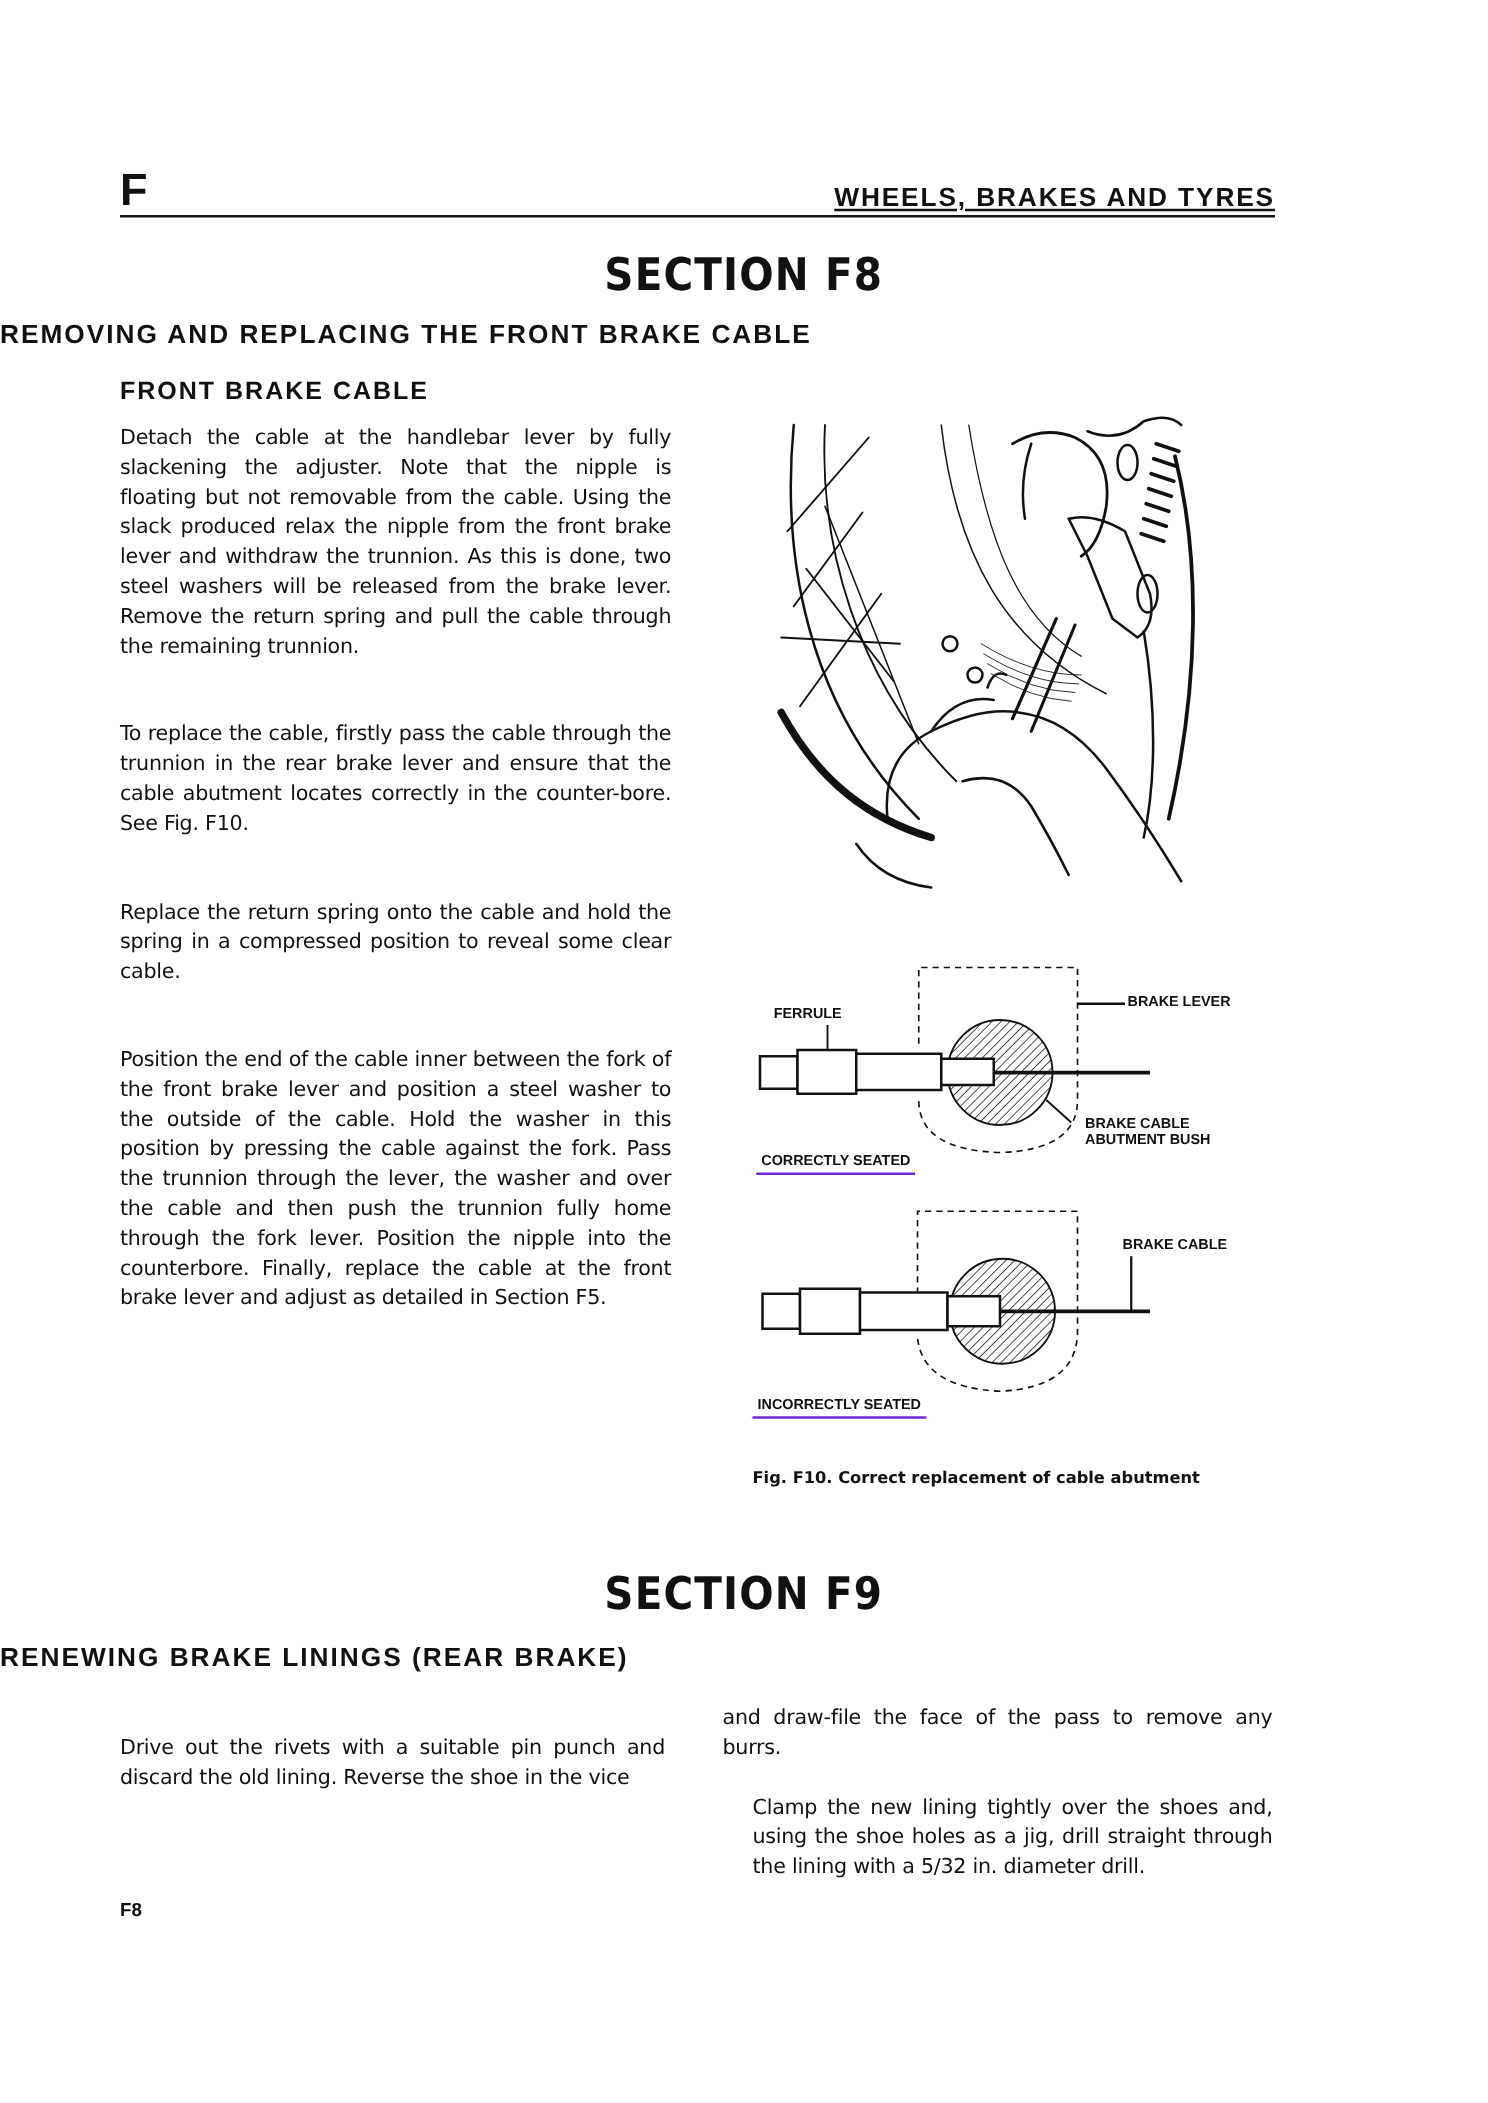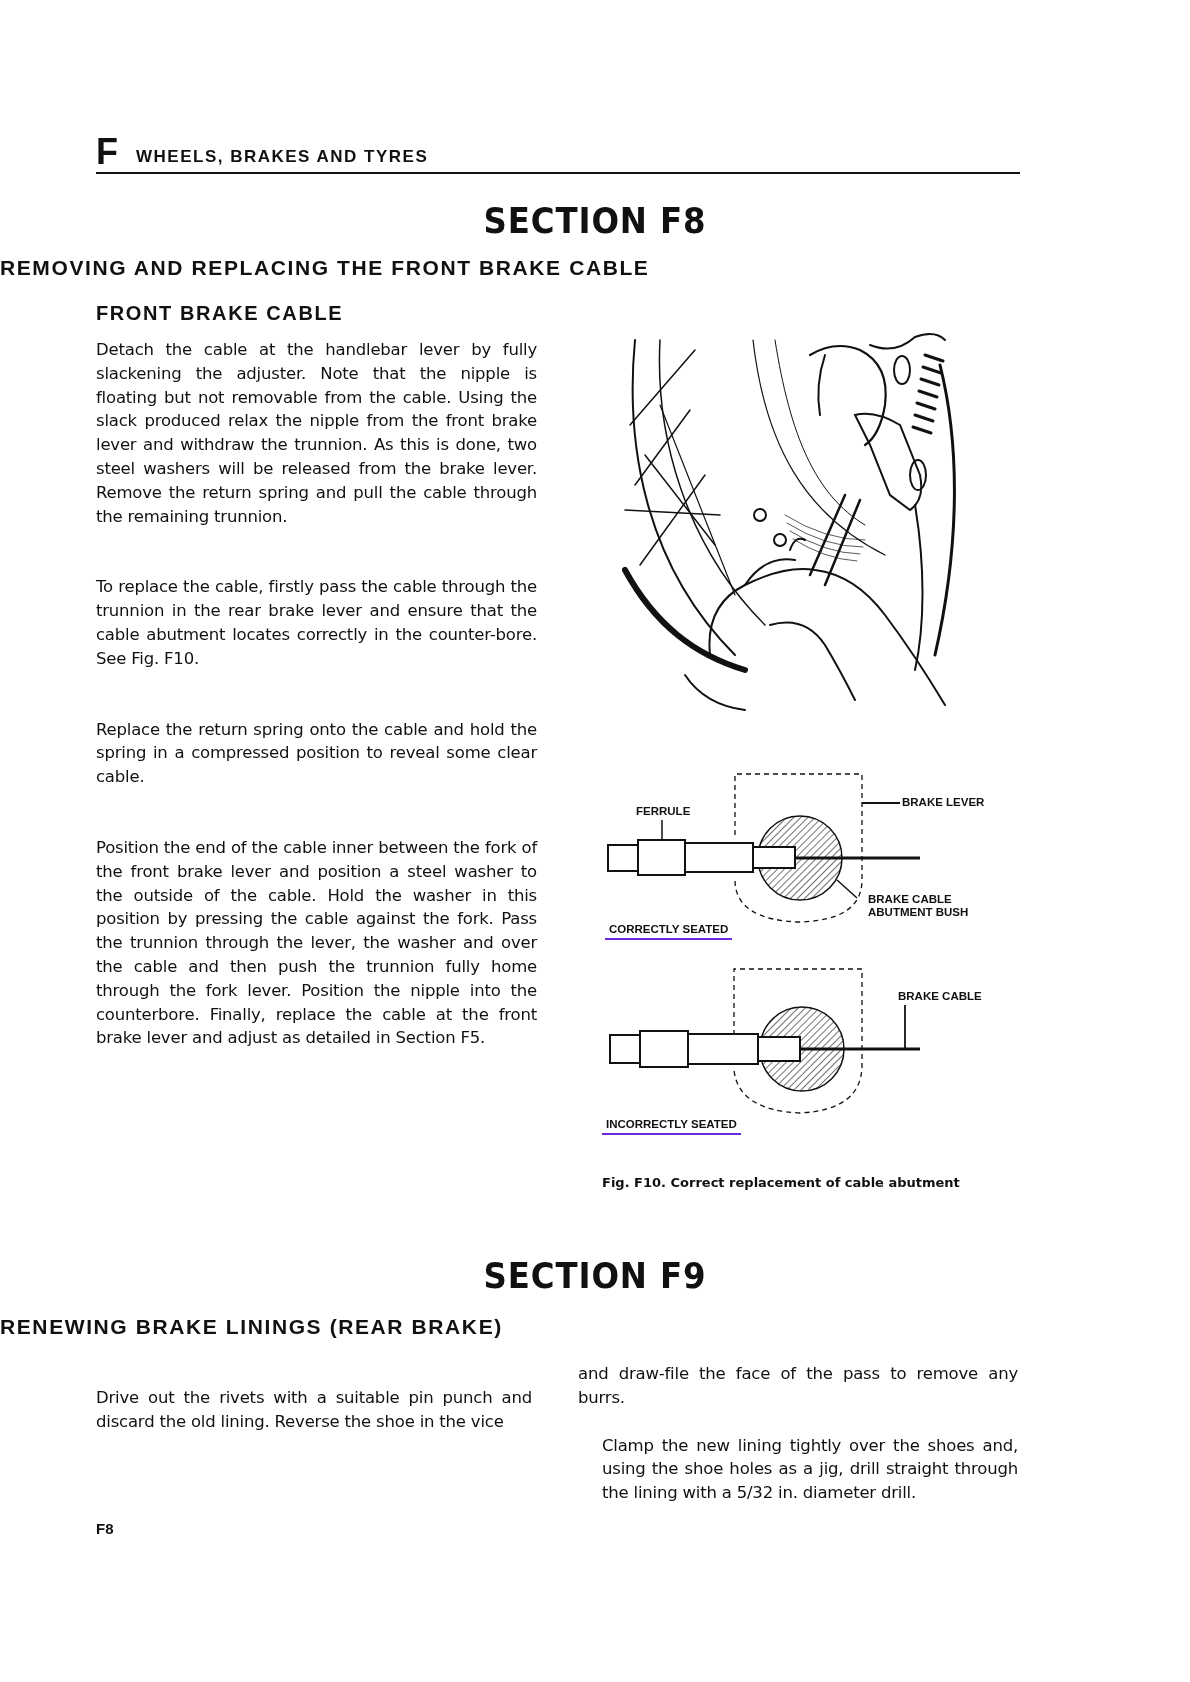--- a/index.html
+++ b/index.html
@@ -1,19 +1,19 @@
 <!DOCTYPE html>
 <html><head>
 <meta charset="utf-8">
 <style>
   html, body { margin: 0; padding: 0; background: #ffffff; }
   body { width: 1190px; height: 1682px; position: relative; overflow: hidden; color: #111; font-family: "Liberation Sans", sans-serif; }
   .abs { position: absolute; }
   .hdr-letter { left: 96px; top: 132px; font-size: 36px; font-weight: bold; line-height: 40px; font-family: "Liberation Sans", sans-serif; }
-  .hdr-title { left: 96px; width: 924px; top: 147px; text-align: left; font-size: 17px; font-weight: bold; letter-spacing: 1.5px; padding-left: 40px; box-sizing: border-box; }
+  .hdr-title { left: 96px; width: 924px; top: 147px; text-align: right; font-size: 21px; font-weight: bold; letter-spacing: 1.5px; padding-left: 40px; box-sizing: border-box; text-decoration: underline; }
   .hdr-rule { left: 96px; top: 172px; width: 924px; height: 2px; background: #111; }
   .sec-title { left: 0; width: 1190px; text-align: center; font-size: 36px; font-weight: bold; letter-spacing: 1px; font-family: "DejaVu Sans", sans-serif; transform: scaleX(0.9); }
   .sec-sub { left: 0; width: 1190px; text-align: left; font-size: 21px; font-weight: bold; letter-spacing: 1.6px; }
   .sub-head { left: 96px; top: 302px; font-size: 20px; font-weight: bold; letter-spacing: 1.6px; }
   .col { font-size: 16.5px; line-height: 23.8px; text-align: justify; font-family: "DejaVu Sans", sans-serif; letter-spacing: -0.2px; }
   .col p { margin: 0; }
   .lbl { font-size: 11.5px; font-weight: bold; font-family: "Liberation Sans", sans-serif; line-height: 13px; }
   .ulbl { font-size: 11.5px; font-weight: bold; border-bottom: 2px solid #6d28d9; padding: 0 4px 3px 4px; }
   .caption { left: 602px; top: 1175px; font-size: 13px; font-weight: bold; font-family: "DejaVu Sans", sans-serif; }
   .footer { left: 96px; top: 1520px; font-size: 15px; font-weight: bold; }
@@ -101,21 +101,21 @@
   <circle cx="200" cy="88" r="42" fill="url(#hatch1)" stroke="#111" stroke-width="1.5"></circle>
   <rect x="8" y="75" width="30" height="26" fill="#fff" stroke="#111" stroke-width="2"></rect>
   <rect x="38" y="70" width="47" height="35" fill="#fff" stroke="#111" stroke-width="2"></rect>
   <rect x="85" y="73" width="68" height="29" fill="#fff" stroke="#111" stroke-width="2"></rect>
   <rect x="153" y="77" width="42" height="21" fill="#fff" stroke="#111" stroke-width="2"></rect>
   <line x1="195" y1="88" x2="320" y2="88" stroke="#111" stroke-width="3"></line>
   <line x1="62" y1="50" x2="62" y2="70" stroke="#111" stroke-width="1.5"></line>
   <line x1="262" y1="33" x2="300" y2="33" stroke="#111" stroke-width="2"></line>
   <line x1="237" y1="110" x2="257" y2="128" stroke="#111" stroke-width="1.5"></line>
 </svg>
-<div class="abs lbl" style="left:636px; top:805px;">FERRULE</div>
+<div class="abs lbl" style="left:619px; top:805px;">FERRULE</div>
 <div class="abs lbl" style="left:902px; top:796px;">BRAKE LEVER</div>
 <div class="abs lbl" style="left:868px; top:893px;">BRAKE CABLE</div>
 <div class="abs lbl" style="left:868px; top:906px;">ABUTMENT BUSH</div>
 <div class="abs ulbl" style="left:605px; top:923px;">CORRECTLY SEATED</div>
 
 <svg style="left:600px; top:965px;" width="340" height="160" viewBox="0 0 340 160">
   <defs>
     <pattern id="hatch2" patternUnits="userSpaceOnUse" width="5" height="5" patternTransform="rotate(45)">
       <line x1="0" y1="0" x2="0" y2="5" stroke="#111" stroke-width="1.2"></line>
     </pattern>

